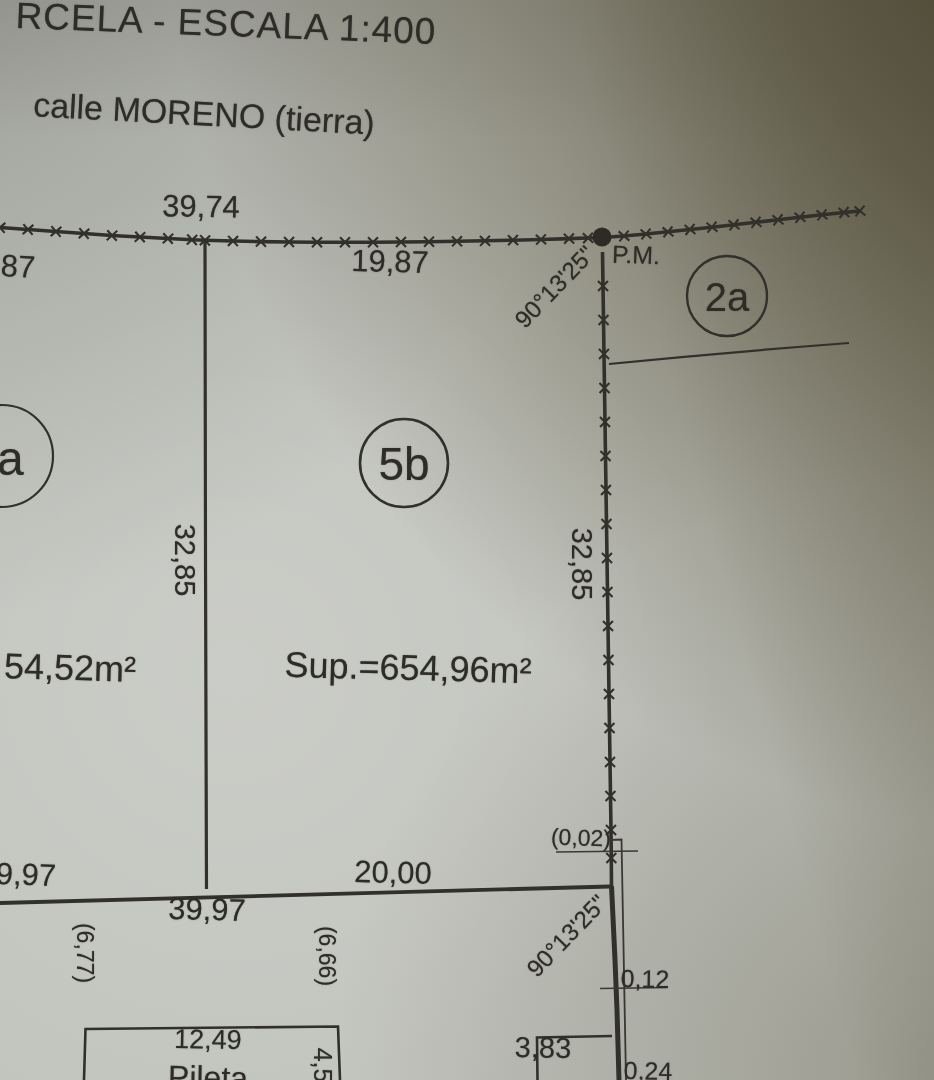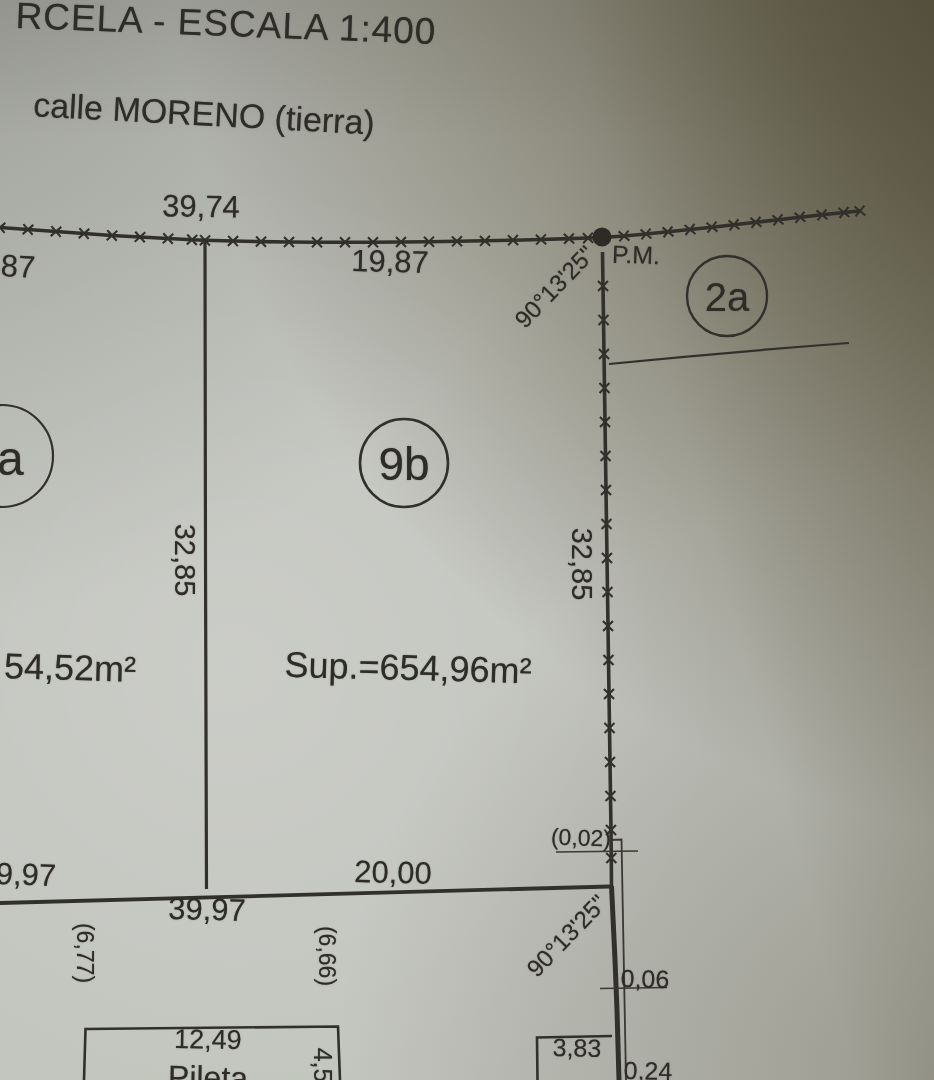--- a/index.html
+++ b/index.html
@@ -74,21 +74,21 @@
   <div class="lbl" style="left:390px;top:262px;font-size:31px;--r:1.5deg">19,87</div>
 
   <div class="lbl" style="left:636px;top:255px;font-size:25px;--r:2deg">P.M.</div>
 
   <div class="lbl" style="left:555px;top:287px;font-size:24px;--r:-46deg">90°13'25"</div>
 
   <div class="lbl" style="left:727px;top:297px;font-size:40px">2a</div>
 
   <div class="lbl" style="left:-3px;top:458px;font-size:48px">4a</div>
 
-  <div class="lbl" style="left:404px;top:464px;font-size:46px">9b</div>
+  <div class="lbl" style="left:404px;top:464px;font-size:46px">5b</div>
 
   <div class="lbl" style="left:184px;top:560px;font-size:29px;--r:90deg">32,85</div>
 
   <div class="lbl" style="left:581px;top:564px;font-size:29px;--r:90deg">32,85</div>
 
   <div class="lbl" style="left:70px;top:668px;font-size:36px;--r:1.5deg">54,52m²</div>
 
   <div class="lbl" style="left:408px;top:668px;font-size:36px;--r:1.5deg">Sup.=654,96m²</div>
 
   <div class="lbl" style="left:581px;top:838px;font-size:23px;--r:2deg">(0,02)</div>
@@ -98,25 +98,25 @@
   <div class="lbl" style="left:393px;top:873px;font-size:31px;--r:1.5deg">20,00</div>
 
   <div class="lbl" style="left:207px;top:910px;font-size:31px;--r:1.5deg">39,97</div>
 
   <div class="lbl" style="left:84px;top:953px;font-size:23px;--r:90deg">(6,77)</div>
 
   <div class="lbl" style="left:326px;top:956px;font-size:23px;--r:90deg">(6,66)</div>
 
   <div class="lbl" style="left:567px;top:936px;font-size:24px;--r:-46deg">90°13'25"</div>
 
-  <div class="lbl" style="left:645px;top:979px;font-size:25px;--r:1deg">0,06</div>
+  <div class="lbl" style="left:645px;top:979px;font-size:25px;--r:1deg">0,12</div>
 
   <div class="lbl" style="left:208px;top:1040px;font-size:27px;--r:1deg">12,49</div>
 
   <div class="lbl" style="left:208px;top:1078px;font-size:32px;--r:1deg">Pileta</div>
 
   <div class="lbl" style="left:322px;top:1072px;font-size:25px;--r:90deg">4,50</div>
 
-  <div class="lbl" style="left:577px;top:1048px;font-size:25px;--r:1deg">3,83</div>
+  <div class="lbl" style="left:543px;top:1048px;font-size:29px;--r:1deg">3,83</div>
 
   <div class="lbl" style="left:648px;top:1071px;font-size:25px;--r:1deg">0,24</div>
 
 </div>
 
 </body></html>

